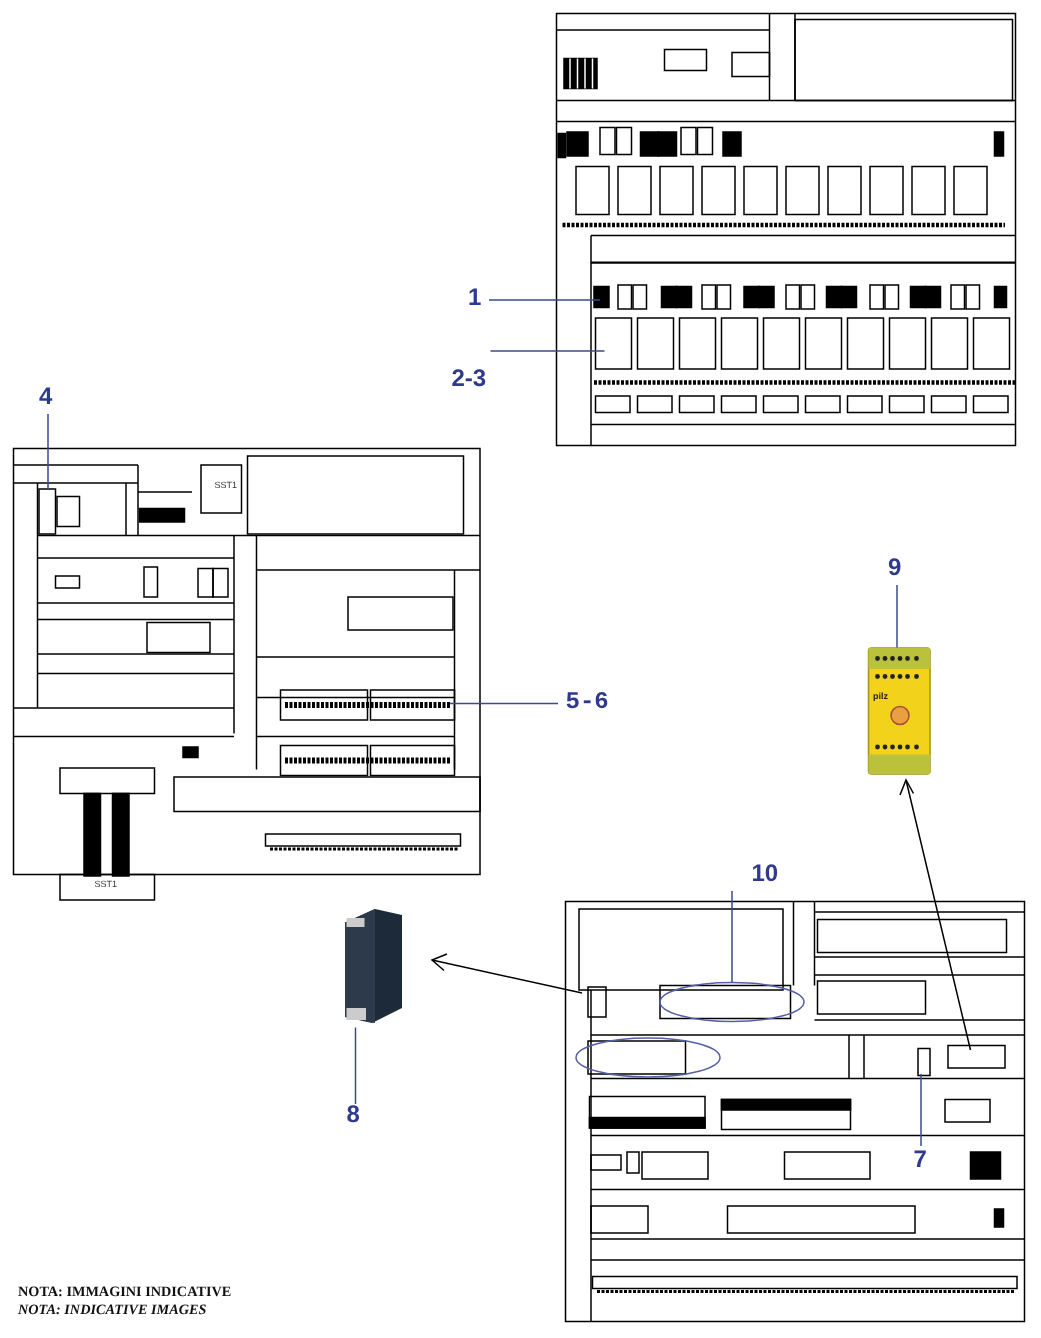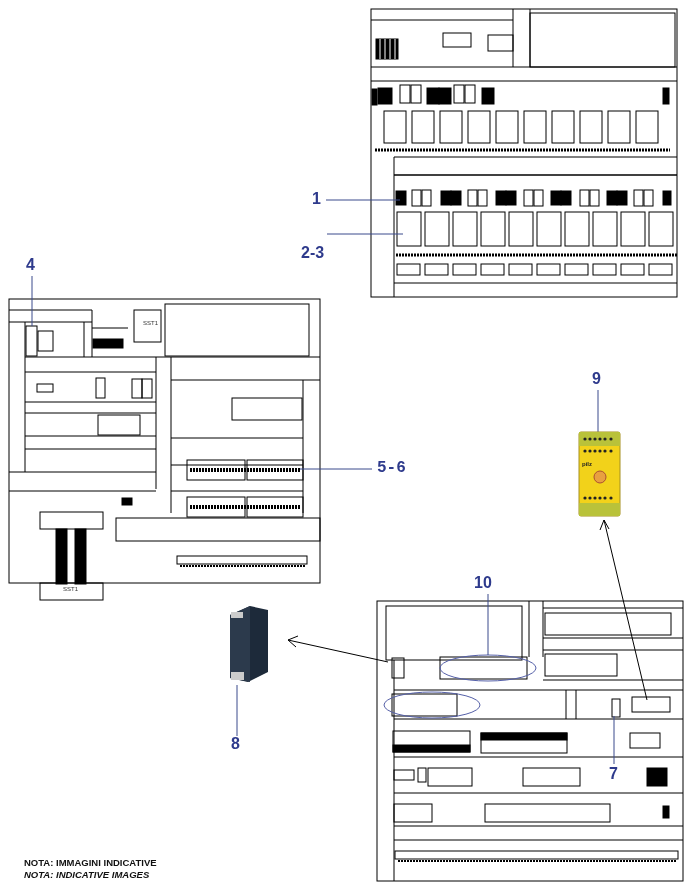--- a/index.html
+++ b/index.html
@@ -1,19 +1,19 @@
 <!DOCTYPE html>
 <html><head>
 <meta charset="utf-8">
 <style>
   html,body{margin:0;padding:0;background:#fff;}
   body{width:694px;height:892px;position:relative;overflow:hidden;font-family:"Liberation Sans",sans-serif;}
   svg{position:absolute;left:0;top:0;}
   .callout{position:absolute;color:#2e3a8c;font-weight:bold;font-size:16px;font-family:"Liberation Sans",sans-serif;}
-  .note{position:absolute;left:12px;font-size:9.5px;font-weight:bold;color:#111;font-family:Liberation Sans, sans-serif;margin-left:12px;}
+  .note{position:absolute;left:12px;font-size:9.5px;font-weight:bold;color:#111;font-family:Liberation Serif, serif;}
   .tiny{font-family:"Liberation Sans",sans-serif;font-size:6px;fill:#333;}
 </style>
 </head>
 <body>
 
 <svg width="694" height="892" viewBox="0 0 694 892" xmlns="http://www.w3.org/2000/svg">
   <g fill="none" stroke="#000" stroke-width="1">
 
     <g>
       <rect x="371" y="9" width="306" height="288"></rect>
@@ -266,16 +266,16 @@
   </g>
 </svg>
 
 <div class="callout" style="left:312px;top:190px;">1</div>
 <div class="callout" style="left:301px;top:208px;margin-top:36px;">2-3</div>
 <div class="callout" style="left:26px;top:256px;">4</div>
 <div class="callout" style="left:377px;top:459px;font-family:Liberation Mono, monospace;">5-6</div>
 <div class="callout" style="left:609px;top:765px;">7</div>
 <div class="callout" style="left:231px;top:735px;">8</div>
 <div class="callout" style="left:592px;top:370px;">9</div>
-<div class="callout" style="left:474px;top:574px;">10</div>
+<div class="callout" style="left:501px;top:574px;">10</div>
 
 <div class="note" style="top:857px;">NOTA: IMMAGINI INDICATIVE</div>
 <div class="note" style="top:869px;font-style:italic;">NOTA: INDICATIVE IMAGES</div>
 
 </body></html>

